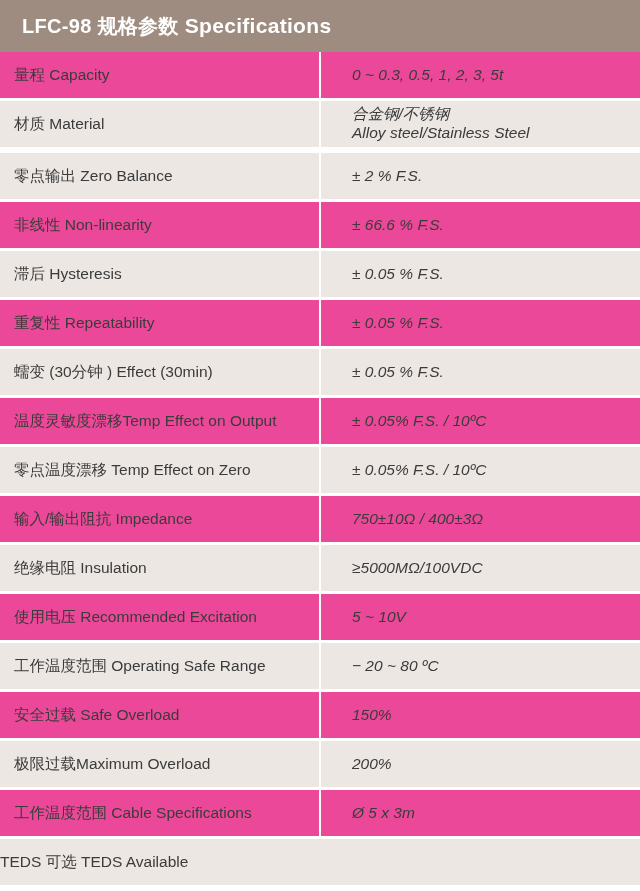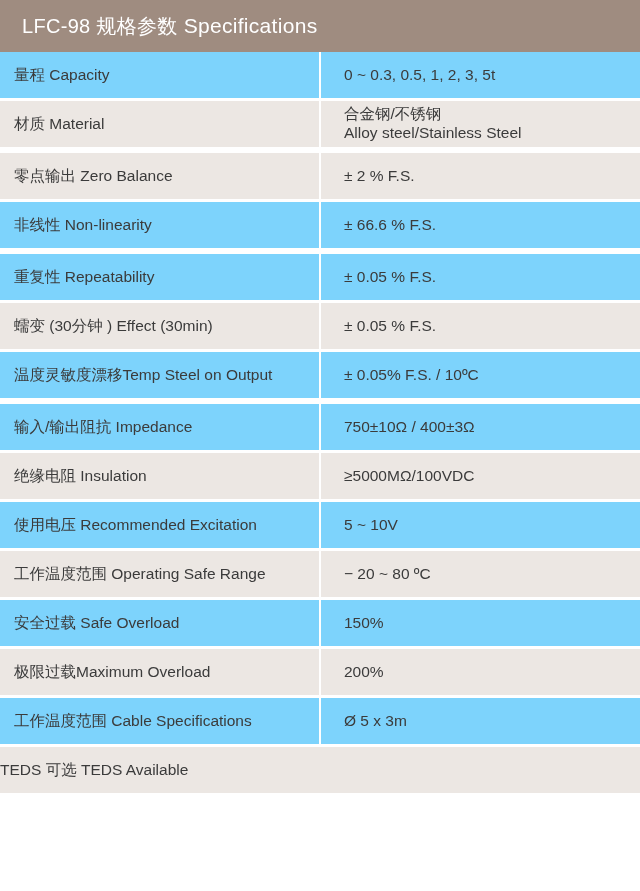--- a/index.html
+++ b/index.html
@@ -20,21 +20,21 @@
     table-layout: fixed;
   }
   .spec-table td, .spec-table th {
     padding: 0;
     margin: 0;
   }
   .title-row th {
     background: #9f8c80;
     color: #ffffff;
     text-align: left;
-    font-weight: normal;
+    font-weight: bold;
     font-size: 21px;
     padding: 12px 0 12px 22px;
     height: 28px;
     letter-spacing: 0.3px;
   }
   .title-row th .zh {
     font-size: 20px;
   }
   tr.data-row td {
     height: 46px;
@@ -45,25 +45,26 @@
   }
   td.label-cell {
     width: 372px;
     padding-left: 14px;
     padding-right: 8px;
     border-right: 2px solid #ffffff;
     box-sizing: border-box;
   }
   td.value-cell {
     width: 268px;
-    padding-left: 23px;
+    padding-left: 31px;
     padding-right: 8px;
     box-sizing: border-box;
-  }
-  tr.shade-a td { background: #7dd3fc; }
+    font-style: italic;
+  }
+  tr.shade-a td { background: #ec4899; }
   tr.shade-b td { background: #ece7e3; }
   tr.spacer td {
     height: 3px;
     background: #ffffff;
     padding: 0;
     border: none;
   }
   .two-line {
     display: block;
     line-height: 1.2;
@@ -124,20 +125,24 @@
       </tr>
 
   <tr class="data-row shade-a">
     <td class="label-cell">非线性 Non-linearity</td>
     <td class="value-cell">± 66.6 % F.S.</td>
   </tr>
   <tr class="spacer">
         <td colspan="2"></td>
       </tr>
 
+  <tr class="data-row shade-b">
+    <td class="label-cell">滞后 Hysteresis</td>
+    <td class="value-cell">± 0.05 % F.S.</td>
+  </tr>
   <tr class="spacer">
         <td colspan="2"></td>
       </tr>
 
   <tr class="data-row shade-a">
     <td class="label-cell">重复性 Repeatability</td>
     <td class="value-cell">± 0.05 % F.S.</td>
   </tr>
   <tr class="spacer">
         <td colspan="2"></td>
@@ -145,27 +150,31 @@
 
   <tr class="data-row shade-b">
     <td class="label-cell">蠕变 (30分钟 ) Effect (30min)</td>
     <td class="value-cell">± 0.05 % F.S.</td>
   </tr>
   <tr class="spacer">
         <td colspan="2"></td>
       </tr>
 
   <tr class="data-row shade-a">
-    <td class="label-cell">温度灵敏度漂移Temp Steel on Output</td>
+    <td class="label-cell">温度灵敏度漂移Temp Effect on Output</td>
     <td class="value-cell">± 0.05% F.S. / 10ºC</td>
   </tr>
   <tr class="spacer">
         <td colspan="2"></td>
       </tr>
 
+  <tr class="data-row shade-b">
+    <td class="label-cell">零点温度漂移 Temp Effect on Zero</td>
+    <td class="value-cell">± 0.05% F.S. / 10ºC</td>
+  </tr>
   <tr class="spacer">
         <td colspan="2"></td>
       </tr>
 
   <tr class="data-row shade-a">
     <td class="label-cell">输入/输出阻抗 Impedance</td>
     <td class="value-cell">750±10Ω / 400±3Ω</td>
   </tr>
   <tr class="spacer">
         <td colspan="2"></td>

